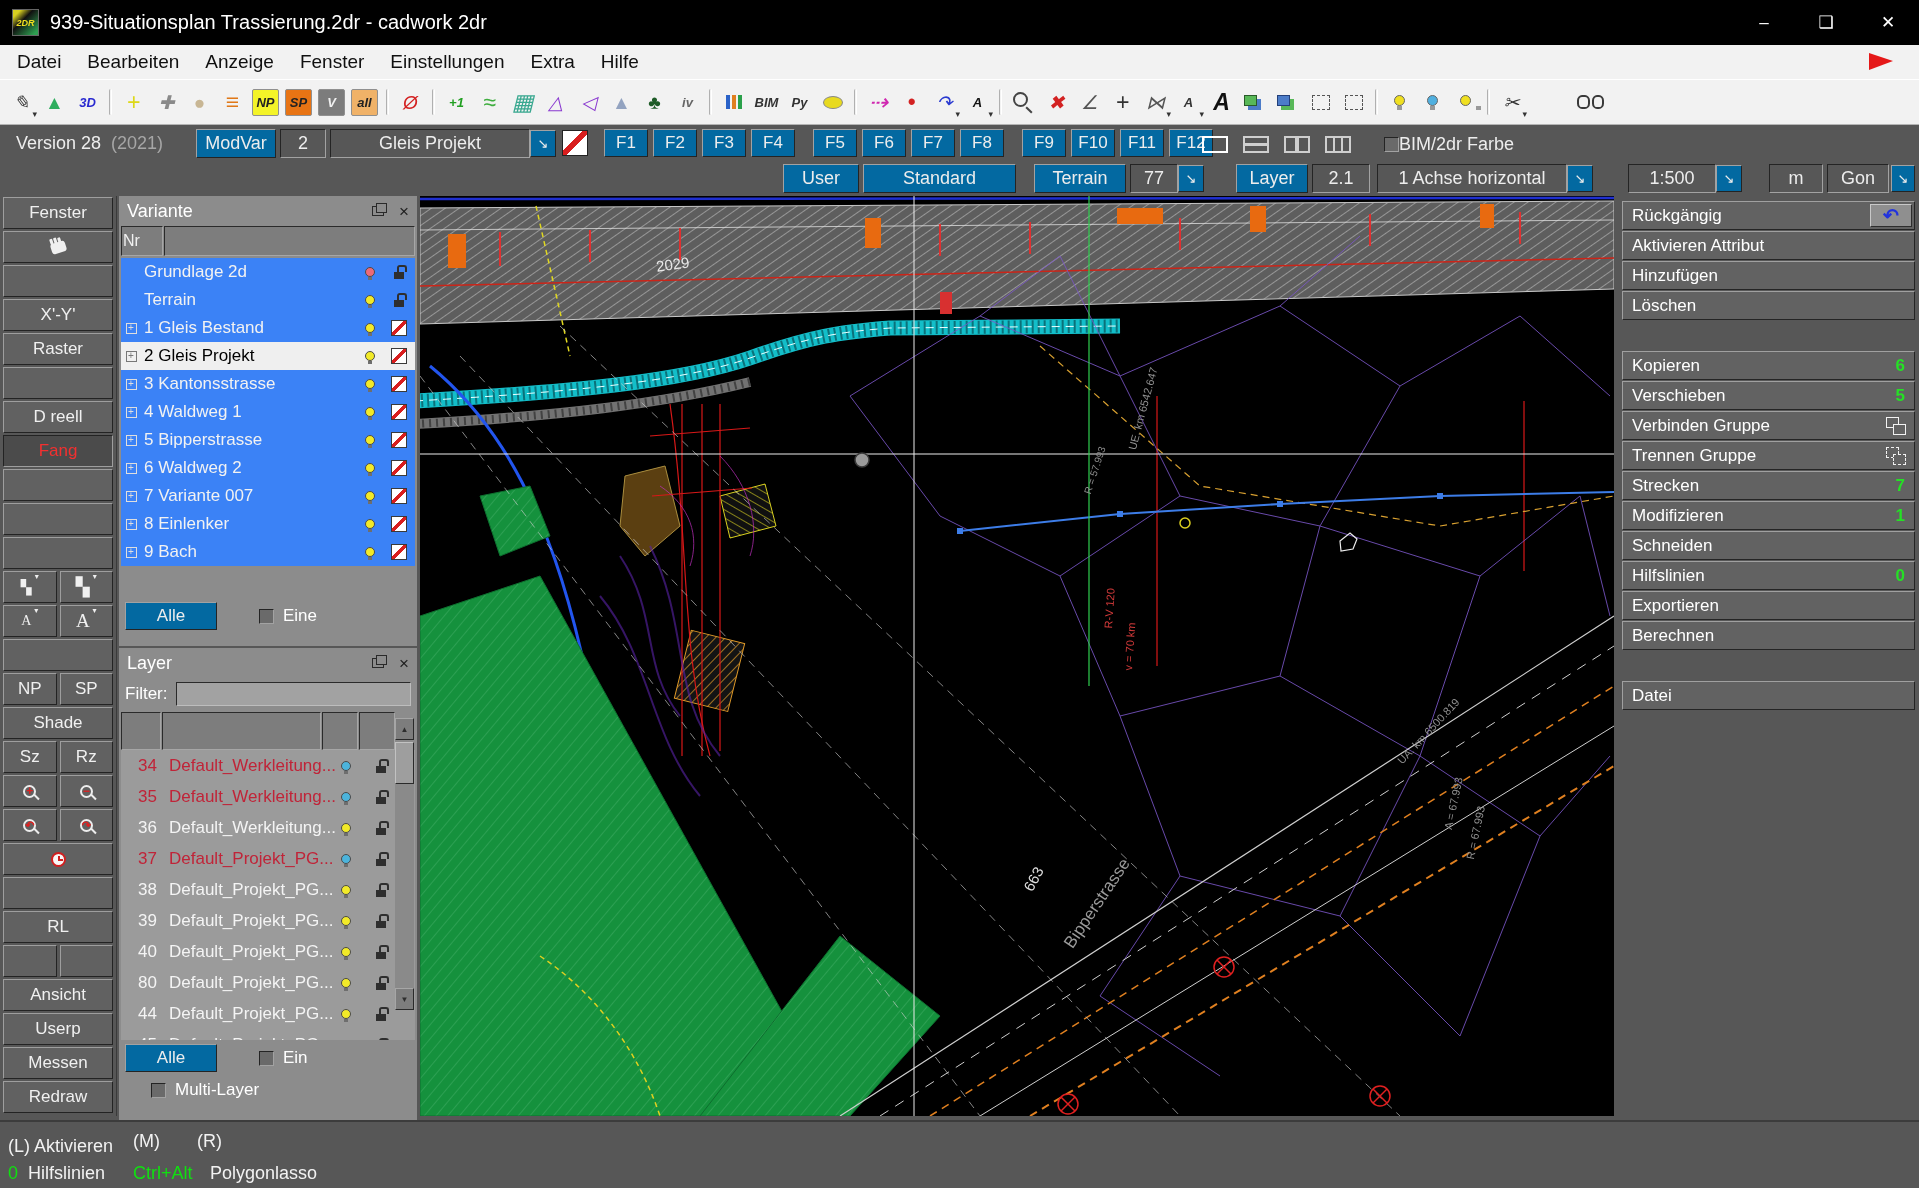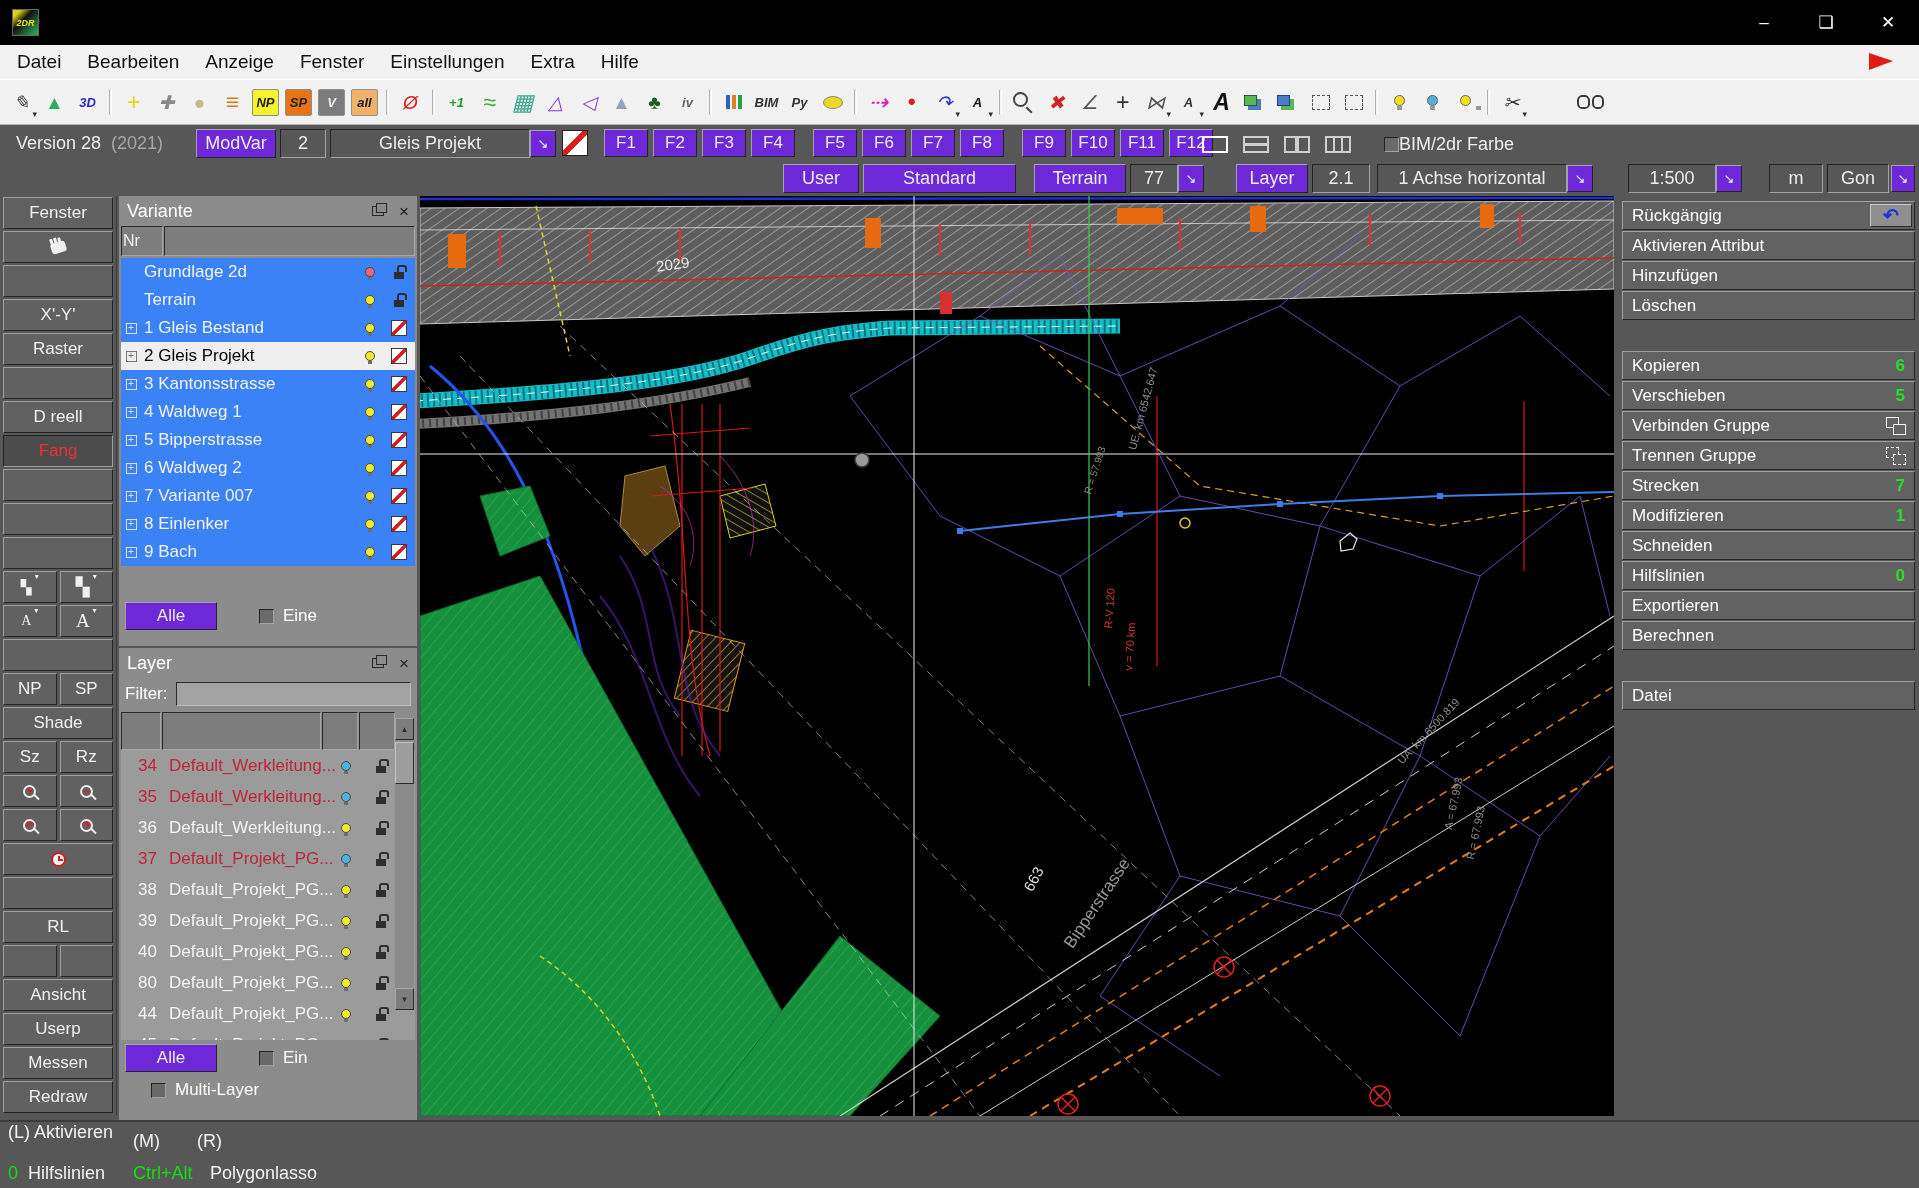--- a/index.html
+++ b/index.html
@@ -51,21 +51,21 @@
   .tbi.ico-mag::before{content:"";width:11px;height:11px;border:2px solid #444;border-radius:50%;margin:-6px 0 0 -6px;}
   .tbi.ico-mag::after{content:"";position:absolute;width:8px;height:2px;background:#444;
     transform:rotate(45deg);right:4px;bottom:5px;}
   .tbi.ico-binoc::before{content:"";width:9px;height:10px;border:2px solid #3a3a3a;border-radius:40%;margin-right:1px;}
   .tbi.ico-binoc::after{content:"";width:9px;height:10px;border:2px solid #3a3a3a;border-radius:40%;margin-left:1px;}
 
   
   .row2,.row3{position:absolute;left:0;width:100%;background:#575757;color:#ededed;font-size:18px;}
   .row2{top:126px;height:35px;}
   .row3{top:161px;height:35px;}
-  .raised{background:#6d28d9;border:1px solid;border-color:#a2a2a2 #242424 #242424 #a2a2a2;
+  .raised{background:#0369a1;border:1px solid;border-color:#a2a2a2 #242424 #242424 #a2a2a2;
     display:flex;align-items:center;justify-content:center;color:#ededed;}
   .sunken{background:#575757;border:1px solid;border-color:#242424 #a2a2a2 #a2a2a2 #242424;
     display:flex;align-items:center;justify-content:center;color:#ededed;}
   .abs{position:absolute;}
   .version-label{left:16px;top:7px;font-size:18px;}
   .version-year{color:#a6a6a6;margin-left:10px;}
   .dd-arrow{width:26px;height:27px;font-size:13px;flex:none;}
   .swatch-big{left:562px;top:4px;width:26px;height:26px;border:1px solid #222;
     background:linear-gradient(135deg,#fff 40%,#d81e1e 40%,#d81e1e 58%,#fff 58%);}
   .fkeys{left:604px;top:3px;display:flex;gap:5px;position:absolute;}
@@ -202,20 +202,21 @@
   .statusbar{position:absolute;left:0;bottom:0;width:100%;height:68px;background:#575757;
     border-top:2px solid #3c3c3c;color:#f2f2f2;font-size:18px;}
   .statusbar span{position:absolute;}
   .green{color:#10e010;}
 </style>
 </head>
 <body>
 
 <div class="titlebar">
   <div class="app-icon">2DR</div>
+  <div class="title-text">939-Situationsplan Trassierung.2dr - cadwork 2dr</div>
   <div class="win-btns">
     <div class="win-btn">–</div>
     <div class="win-btn">❑</div>
     <div class="win-btn">✕</div>
   </div>
 </div>
 
 <div class="menubar">
   <div style="display:flex;">
       <span class="menu-item">Datei</span>
@@ -1007,20 +1008,20 @@
 
   </div>
     <div class="rbtn">
     <span>Datei</span>
     <span class="count"></span>
 
   </div>
   </div>
 
 <div class="statusbar">
-  <span style="left:8px;top:0;">(L) Aktivieren</span>
+  <span style="left:8px;top:14px;">(L) Aktivieren</span>
   <span style="left:133px;top:9px;">(M)</span>
   <span style="left:197px;top:9px;">(R)</span>
   <span class="green" style="left:8px;top:41px;">0</span>
   <span style="left:28px;top:41px;">Hilfslinien</span>
   <span class="green" style="left:133px;top:41px;">Ctrl+Alt</span>
   <span style="left:210px;top:41px;">Polygonlasso</span>
 </div>
 
 </body></html>

